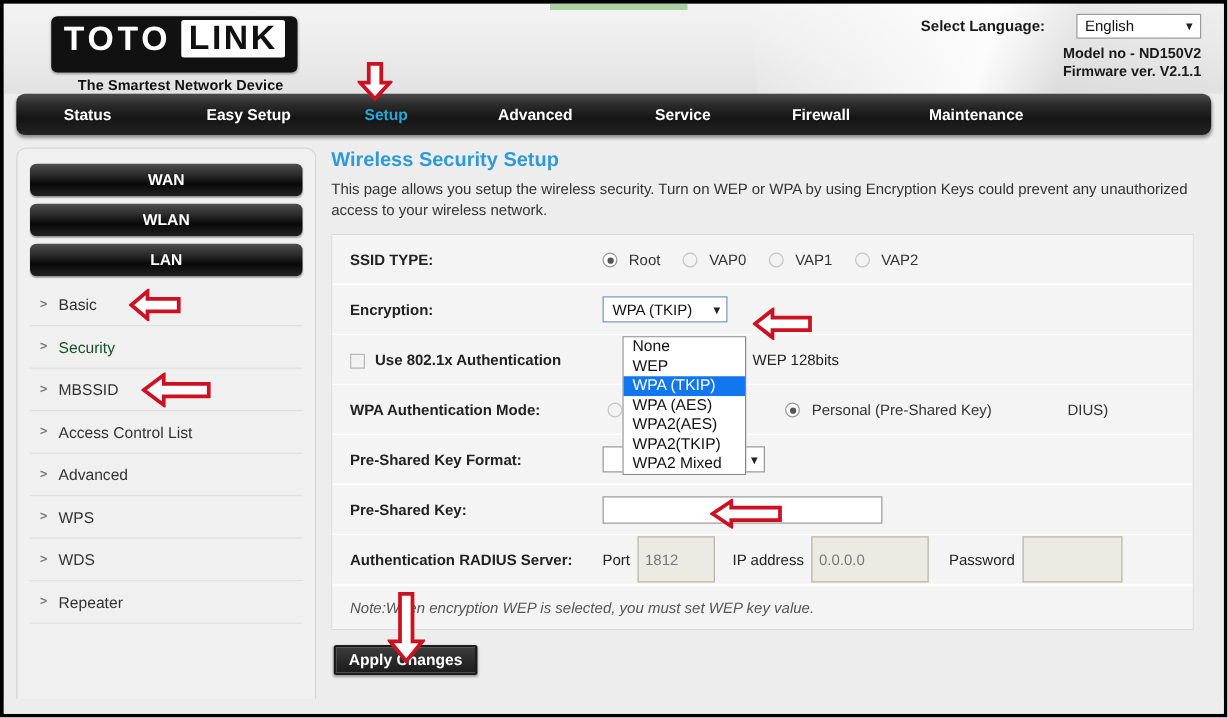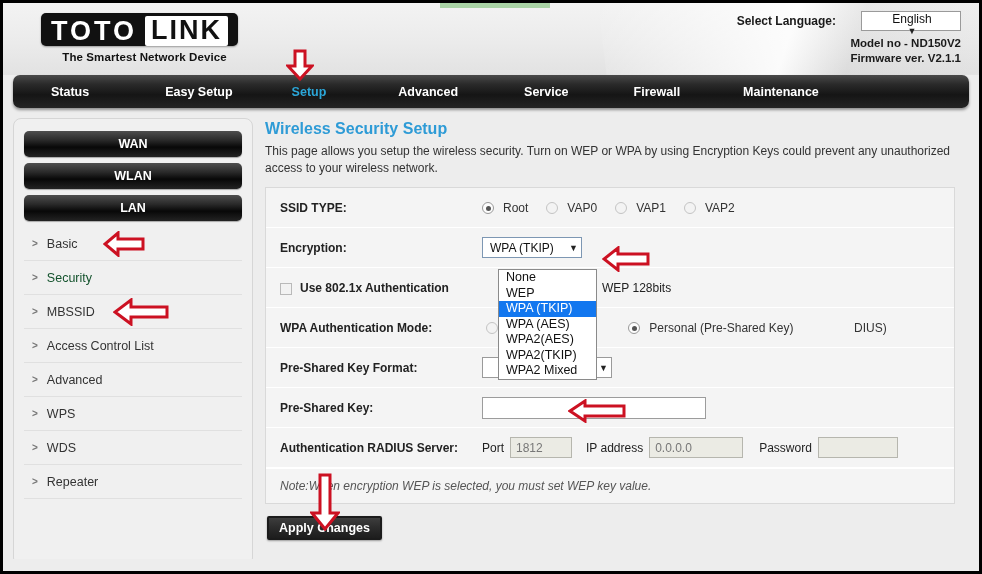--- a/index.html
+++ b/index.html
@@ -51,21 +51,21 @@
   }
   .logo-wrap {
     position: absolute;
     left: 38px; top: 10px;
   }
   .logo-box {
     display: inline-flex;
     align-items: center;
     background: #111111;
     border-radius: 5px;
-    padding: 3px 10px 0 10px;
+    padding: 3px 10px 12px 10px;
     box-shadow: 0 1px 2px rgba(0,0,0,.35);
   }
   .logo-toto {
     color: #ffffff;
     font-size: 27px;
     font-weight: bold;
     letter-spacing: 3px;
     font-family: "Liberation Sans", sans-serif;
     line-height: 1;
   }
@@ -106,21 +106,20 @@
     width: 100px;
     height: 20px;
     background: #ffffff;
     border: 1px solid #9a9a9a;
     display: flex;
     align-items: center;
     justify-content: space-between;
     padding: 0 4px 0 6px;
     font-size: 12px;
     color: #111;
-    flex-direction: column;
   }
   .lang-select .caret { font-size: 9px; color: #222; }
   .model-line {
     position: absolute;
     right: 18px; top: 33px;
     font-size: 11.5px;
     font-weight: bold;
     color: #1a1a1a;
     text-align: right;
     z-index: 3;
@@ -284,21 +283,21 @@
     font-size: 12px;
     color: #111;
     padding: 0 3px 0 7px;
     cursor: pointer;
   }
   .selectbox .caret { font-size: 9px; color: #222; }
   .selectbox.plain { border: 1px solid #9a9a9a; }
   .textinput {
     background: #ffffff;
     border: 1px solid #9c9c9c;
-    height: 21px;
+    height: 37px;
     font-size: 12px;
     color: #333;
     padding: 0 5px;
     display: flex;
     align-items: center;
   }
   .textinput.disabled {
     background: #ebebe4;
     border: 1px solid #b6b6ae;
     color: #777777;

